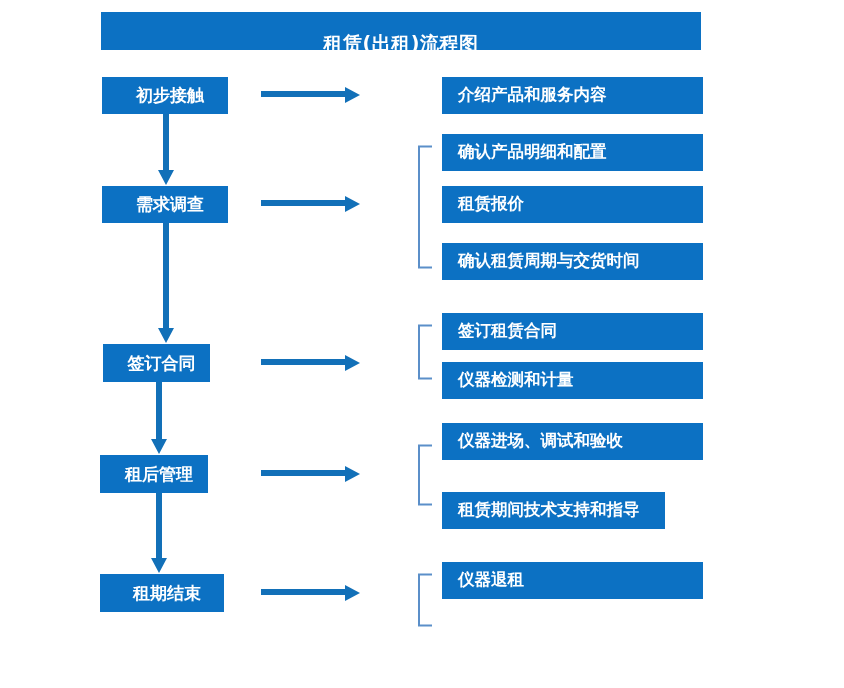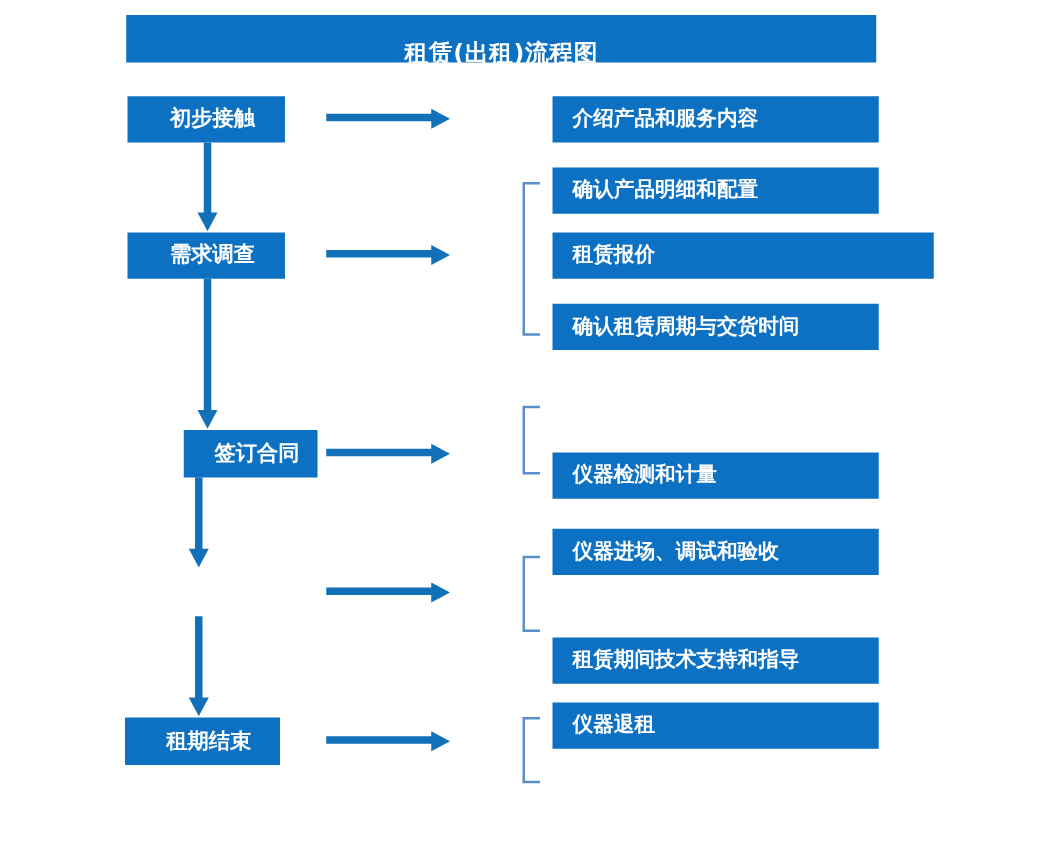--- a/index.html
+++ b/index.html
@@ -103,24 +103,27 @@
   </div>
 
   <div class="box stage-box" style="left:102px; top:77px; width:126px; height:37px;">
     <span class="box-text">初步接触</span>
   </div>
 
   <div class="box stage-box" style="left:102px; top:186px; width:126px; height:37px;">
     <span class="box-text">需求调查</span>
   </div>
 
-  <div class="box stage-box" style="left:103px; top:344px; width:107px; height:38px;margin-left:44px;">
+  <div class="box stage-box" style="left:103px; top:344px; width:107px; height:38px;">
     <span class="box-text">签订合同</span>
   </div>
 
+  <div class="box stage-box" style="left:100px; top:455px; width:108px; height:38px;">
+    <span class="box-text">租后管理</span>
+  </div>
 
   <div class="box stage-box" style="left:100px; top:574px; width:124px; height:38px;">
     <span class="box-text">租期结束</span>
   </div>
 
   <div class="arrow-down" style="left:155px; top:114px; height:72px;">
     <svg width="22" height="72" viewBox="0 0 22 72">
       <rect x="8" y="0" width="6" height="58" fill="#1270B8"></rect>
       <polygon points="3,56 19,56 11,71" fill="#1270B8"></polygon>
     </svg>
@@ -206,35 +209,38 @@
     </svg>
   </div>
 
   <div class="box detail-box" style="left:442px; top:134px; width:261px; height:37px;">
     <span class="box-text">确认产品明细和配置</span>
   </div>
 
   <div class="box detail-box" style="left:442px; top:77px; width:261px; height:37px;">
     <span class="box-text">介绍产品和服务内容</span>
   </div>
-  <div class="box detail-box" style="left:442px; top:186px; width:305px; height:37px;text-align:right;">
+  <div class="box detail-box" style="left:442px; top:186px; width:261px; height:37px;text-align:right;">
     <span class="box-text">租赁报价</span>
   </div>
   <div class="box detail-box" style="left:442px; top:243px; width:261px; height:37px;">
     <span class="box-text">确认租赁周期与交货时间</span>
   </div>
 
+  <div class="box detail-box" style="left:442px; top:313px; width:261px; height:37px;">
+    <span class="box-text">签订租赁合同</span>
+  </div>
   <div class="box detail-box" style="left:442px; top:362px; width:261px; height:37px;">
     <span class="box-text">仪器检测和计量</span>
   </div>
 
   <div class="box detail-box" style="left:442px; top:423px; width:261px; height:37px;">
     <span class="box-text">仪器进场、调试和验收</span>
   </div>
-  <div class="box detail-box" style="left:442px; top:510px; width:261px; height:37px;font-family:Liberation Serif, serif;">
+  <div class="box detail-box" style="left:442px; top:492px; width:223px; height:37px;font-family:Liberation Serif, serif;">
     <span class="box-text">租赁期间技术支持和指导</span>
   </div>
 
   <div class="box detail-box" style="left:442px; top:562px; width:261px; height:37px;">
     <span class="box-text">仪器退租</span>
   </div>
 
 </div>
 
 </body></html>

